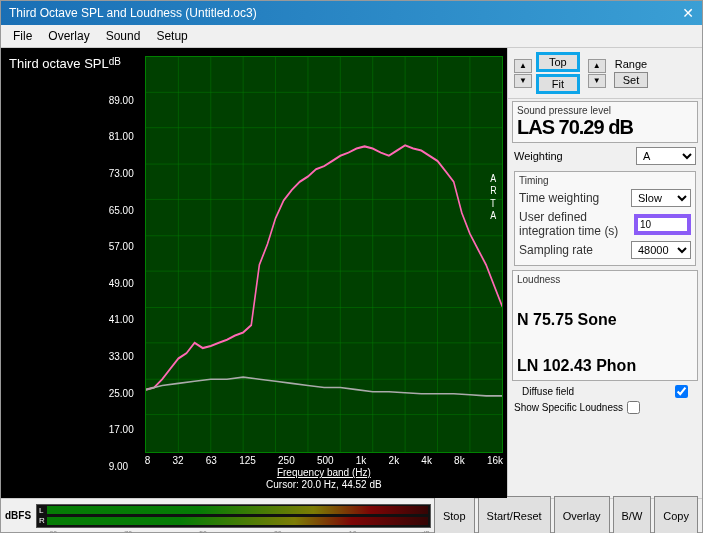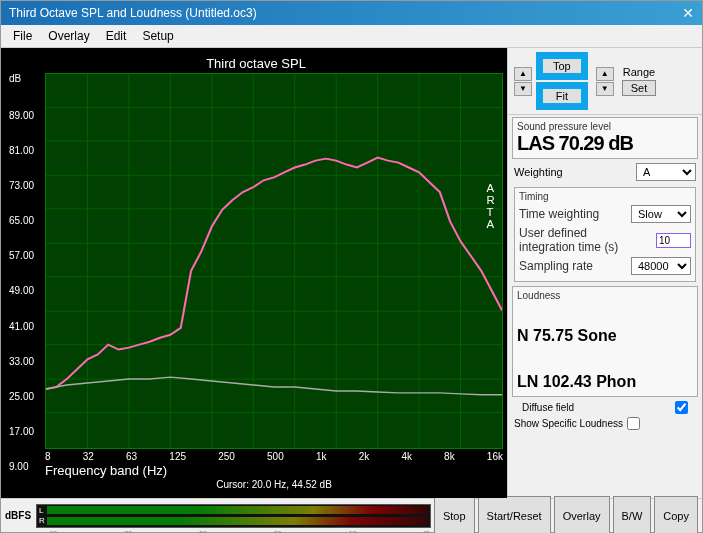--- a/index.html
+++ b/index.html
@@ -100,21 +100,21 @@
     }
     .top-fit-group {
       display: flex;
       flex-direction: column;
       gap: 2px;
     }
     .top-btn {
       padding: 1px 10px;
       font-size: 11px;
       background: #e0e0e0;
-      border: 7px solid #0ea5e9;
+      border: 3px solid #0ea5e9;
       cursor: pointer;
       min-width: 40px;
       text-align: center;
     }
     .range-group {
       display: flex;
       flex-direction: column;
       align-items: center;
       gap: 2px;
       margin-left: 4px;
@@ -167,24 +167,24 @@
       align-items: center;
       justify-content: space-between;
       margin-bottom: 3px;
     }
     .row-label {
       font-size: 12px;
       color: #333;
       flex: 1;
     }
     .row-input {
-      border: 1px solid #8b5cf6;
+      border: 4px solid #8b5cf6;
       background: white;
       font-size: 10px;
-      width: 35px;
+      width: 57px;
       padding: 1px 2px;
     }
     .loudness-label {
       font-size: 10px;
       color: #333;
     }
     .loudness-value {
       font-size: 16px;
       font-weight: bold;
       color: #000;
@@ -235,27 +235,27 @@
 <div class="window">
 
   <div class="title-bar">
     <span class="title-bar-title">Third Octave SPL and Loudness (Untitled.oc3)</span>
     <span class="title-bar-close">✕</span>
   </div>
 
   <div class="menu-bar">
     <span class="menu-item">File</span>
     <span class="menu-item">Overlay</span>
-    <span class="menu-item">Edit</span>
+    <span class="menu-item">Sound</span>
     <span class="menu-item">Setup</span>
   </div>
 
   <div class="main-area">
 
-    <div class="chart-area" style="display:flex;flex-direction:column;">
+    <div class="chart-area" style="display:flex;flex-direction:row;">
       <div class="chart-title">Third octave SPL</div>
       <div style="display:flex;flex:1;min-height:0;">
 
         <div style="display:flex;flex-direction:column;color:white;font-size:10px;width:36px;padding-right:3px;justify-content:space-between;padding-bottom:18px;">
           <span style="font-size:10px;margin-bottom:2px;">dB</span>
           <span>89.00</span>
           <span>81.00</span>
           <span>73.00</span>
           <span>65.00</span>
           <span>57.00</span>
@@ -386,21 +386,21 @@
             <span>125</span>
             <span>250</span>
             <span>500</span>
             <span>1k</span>
             <span>2k</span>
             <span>4k</span>
             <span>8k</span>
             <span>16k</span>
           </div>
 
-          <div style="color:white;font-size:13px;text-align:left;margin-top:1px;">Frequency band (Hz)</div>
+          <div style="color:white;font-size:10px;text-align:center;margin-top:1px;text-decoration:underline;">Frequency band (Hz)</div>
 
           <div style="color:white;font-size:10px;text-align:center;margin-top:1px;">Cursor:  20.0 Hz, 44.52 dB</div>
         </div>
       </div>
     </div>
 
     <div class="right-panel">
 
       <div class="nav-controls">
         <div style="display:flex;flex-direction:column;gap:1px;">

